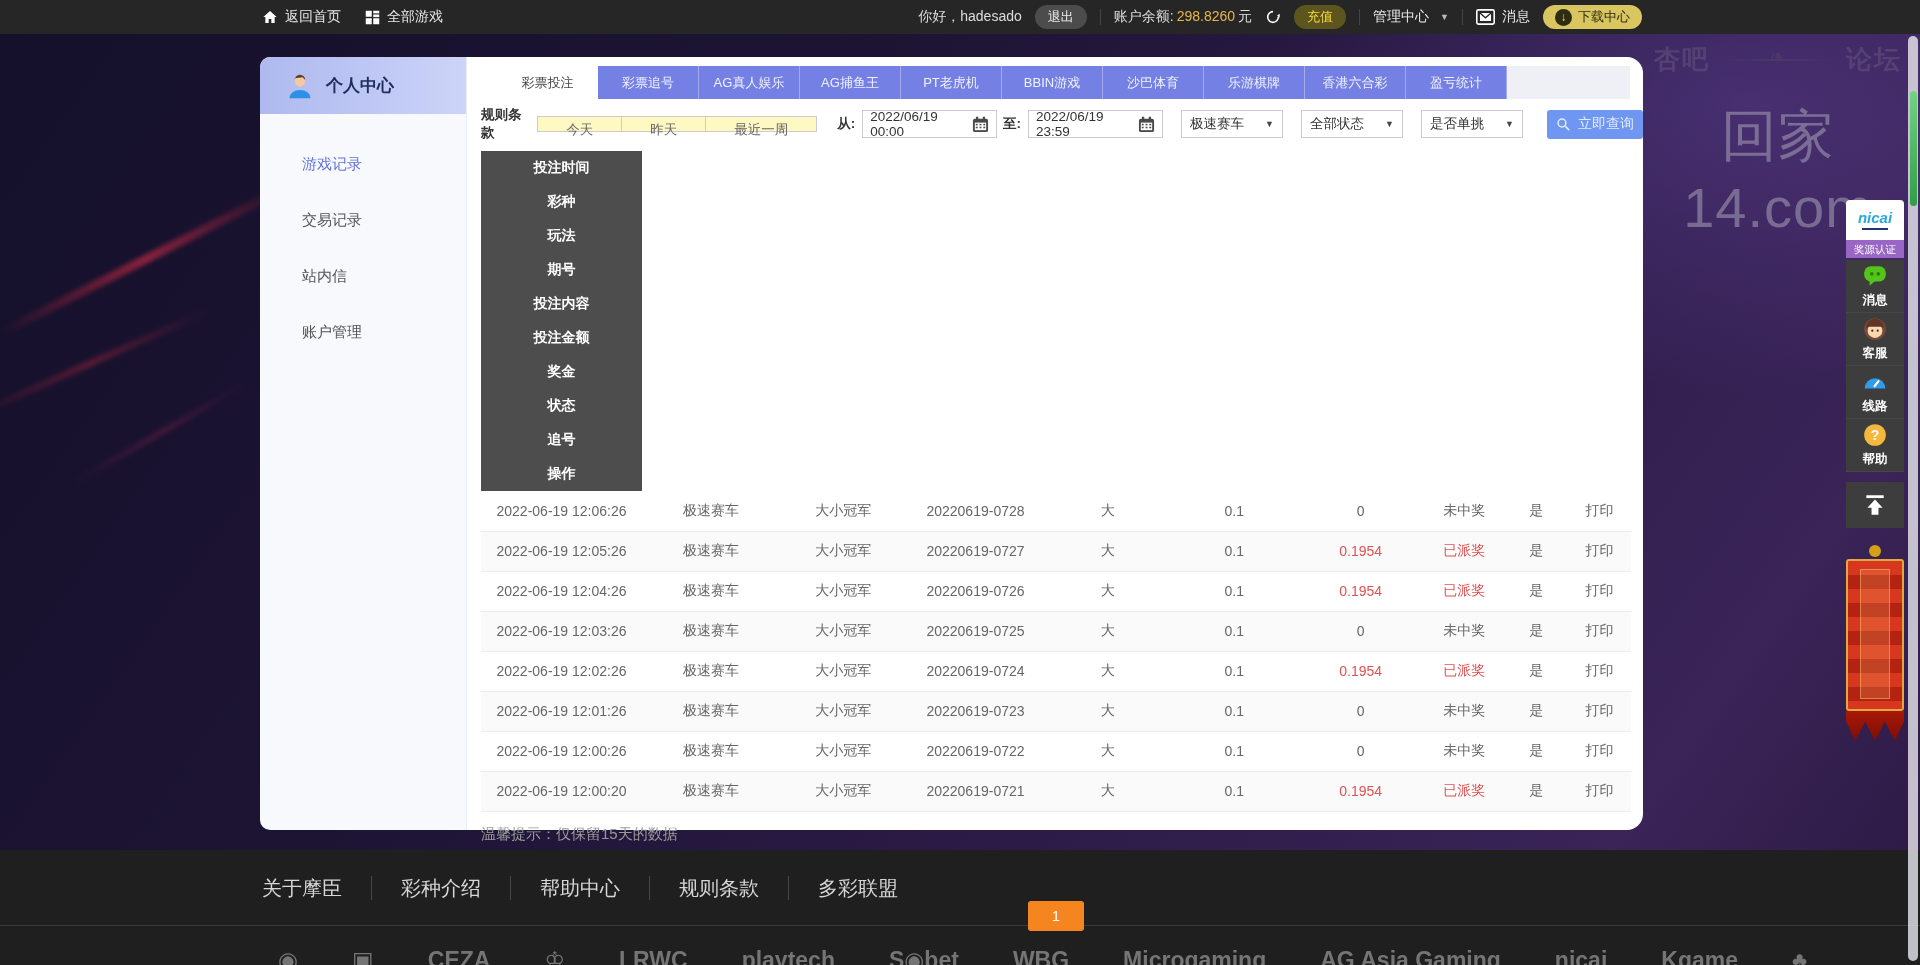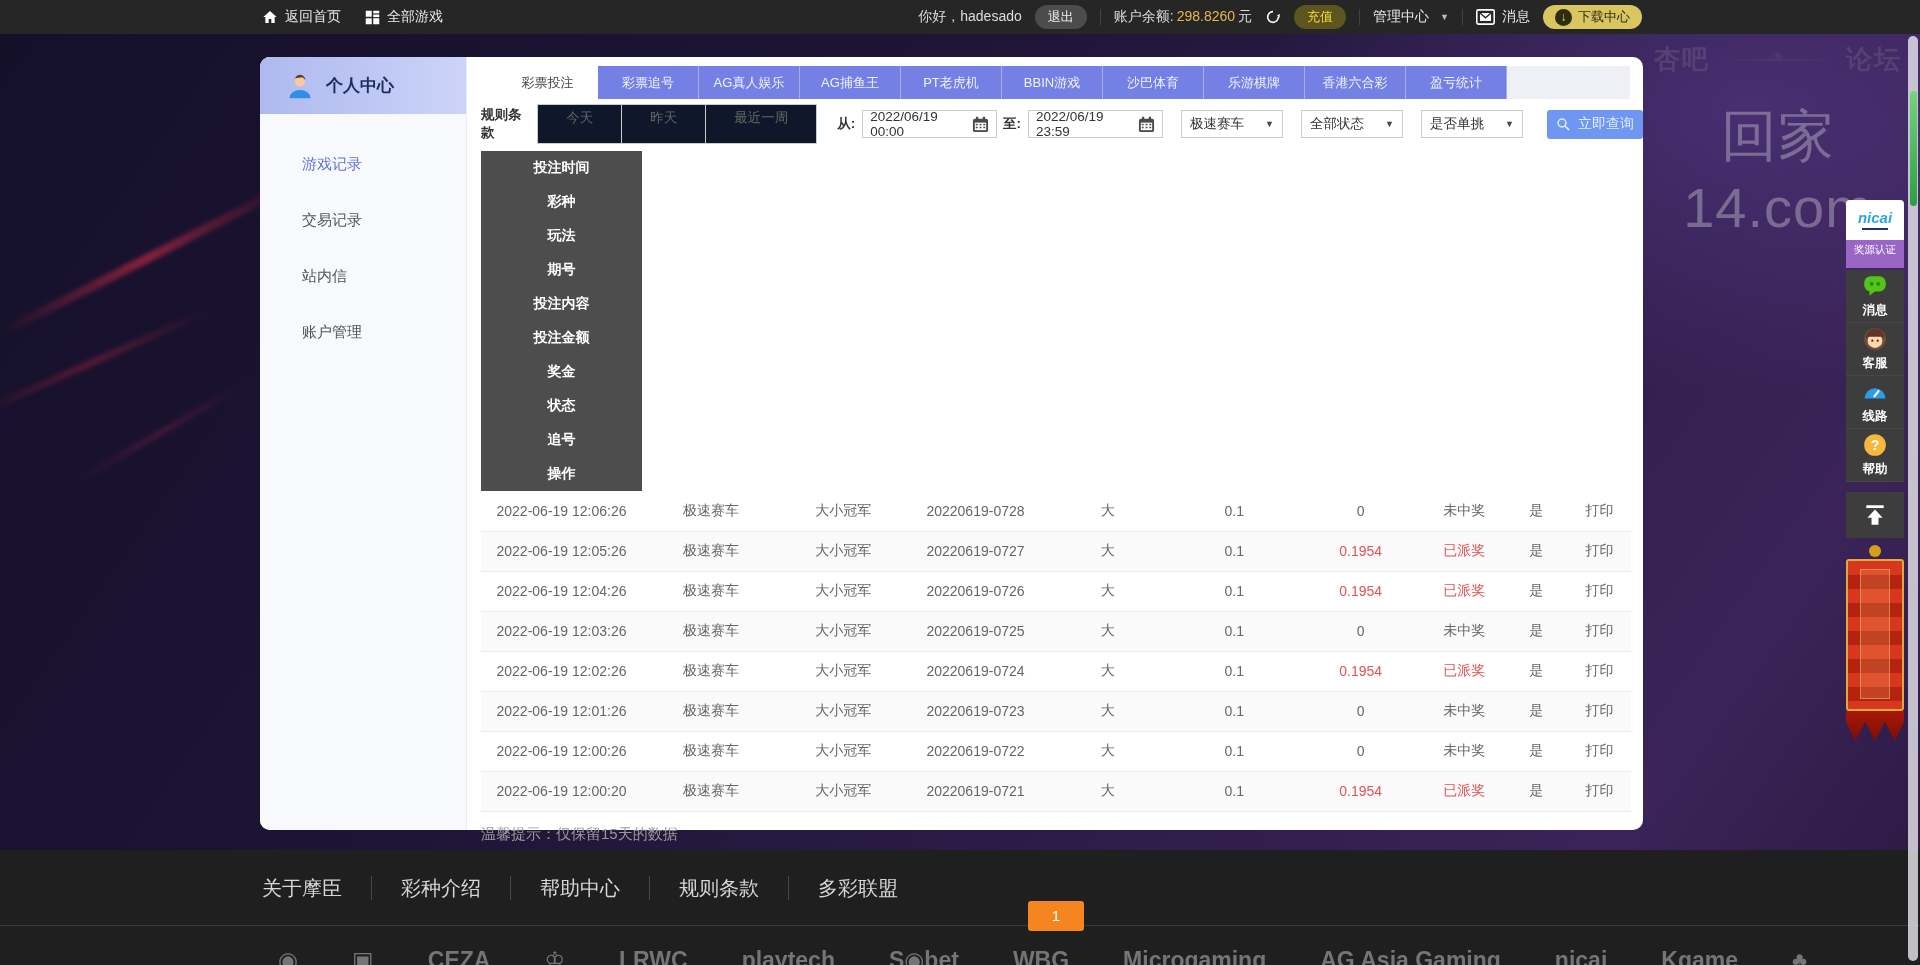--- a/index.html
+++ b/index.html
@@ -42,21 +42,21 @@
     font-size:26px; font-weight:bold; letter-spacing:2px; opacity:.85; }
   .wm-orn { flex:1; height:2px; margin:0 8px; position:relative;
     background:linear-gradient(90deg,transparent,#4e3b6a,transparent); }
   .wm-orn::after { content:"❧"; position:absolute; left:50%; top:-14px; transform:translateX(-50%);
     color:#4e3b6a; font-size:18px; }
   .wm-site { margin-top:22px; font-size:56px; font-weight:normal; color:rgba(168,162,182,.55);
     letter-spacing:1px; }
 
   
   .card { position:absolute; left:260px; top:57px; width:1383px; height:773px;
-    background:#fff; border-radius:10px; z-index:10; }
+    background:#fff; border-radius:16px; z-index:10; }
   .side { position:absolute; left:0; top:0; width:207px; height:100%;
     background:#f7f9fd; border-right:1px solid #e9edf6; border-radius:10px 0 0 10px; }
   .side-head { height:57px; background:linear-gradient(90deg,#aeb9ef,#ccd4f8);
     border-radius:10px 0 0 0; display:flex; align-items:center; gap:12px; padding-left:26px; }
   .side-title { font-size:17px; font-weight:bold; color:#1e2d60; }
   .side-menu { padding-top:22px; }
   .side-item { height:56px; line-height:56px; padding-left:42px; font-size:15px; color:#555; cursor:pointer; }
   .side-item.active { color:#6373d8; }
 
   .content { position:absolute; left:208px; top:0; right:0; bottom:0; }
@@ -65,21 +65,21 @@
   .tabstrip { margin:9px 13px 0 29px; height:33px; background:#eef0f5; display:flex; }
   .tab { width:101px; height:33px; display:flex; align-items:center; justify-content:center;
     font-size:13px; background:#7480e4; color:#f0f2ff; border-right:1px solid rgba(255,255,255,.35);
     cursor:pointer; white-space:nowrap; }
   .tab.active { background:#fff; color:#444; border-right:none; }
 
   
   .filters { margin:10px 0 0 13px; height:30px; display:flex; align-items:center; font-size:13.5px; color:#333; }
   .f-label { font-weight:bold; margin-right:10px; }
   .quick { display:flex; margin-right:14px; }
-  .qbtn { border:1px solid #ccc; background:#0f172a; color:#666; padding:0 28px; height:40px;
+  .qbtn { border:1px solid #ccc; background:#fef9c3; color:#666; padding:0 28px; height:16px;
     line-height:26px; margin-left:-1px; cursor:pointer; white-space:nowrap; }
   .dlabel { font-weight:600; margin:0 7px 0 6px; }
   .datebox { width:152px; height:28px; border:1px solid #ccc; background:#fff; display:flex;
     align-items:center; justify-content:space-between; padding:0 7px; color:#333; cursor:text; }
   .selbox { width:102px; height:28px; border:1px solid #ccc; background:#fff; display:flex;
     align-items:center; justify-content:space-between; padding:0 8px; margin-left:18px;
     color:#333; cursor:pointer; }
   .selbox .sarr { font-size:9px; color:#444; }
   .searchbtn { margin-left:24px; width:110px; height:29px; background:#6f96f0; border-radius:3px;
     color:#e4ecff; font-size:14px; display:flex; align-items:center; justify-content:center;
@@ -110,21 +110,21 @@
   .flogos { display:flex; align-items:flex-start; gap:54px; padding:9px 0 0 278px;
     height:40px; overflow:hidden; }
   .logo { color:#8b8b8b; font-size:23px; font-weight:bold; line-height:50px; white-space:nowrap; opacity:.8; }
 
   
   .widget { position:absolute; left:1846px; top:200px; width:58px; z-index:20; }
   .nicai { background:#fff; border-radius:4px 4px 0 0; height:40px; display:flex; flex-direction:column;
     align-items:center; justify-content:center; }
   .nicai-txt { color:#2aa8e0; font-weight:bold; font-style:italic; font-size:15px; line-height:15px; }
   .nicai-dot { width:26px; height:2px; background:#23346e; margin-top:3px; }
-  .cert { background:#9a66c5; color:#fff; font-size:10.5px; height:28px; line-height:18px; text-align:center; }
+  .cert { background:#9a66c5; color:#fff; font-size:10.5px; height:18px; line-height:18px; text-align:center; }
   .wlist { background:#3d3d3d; margin-top:2px; }
   .witem { height:53px; display:flex; flex-direction:column; align-items:center; justify-content:center;
     gap:3px; cursor:pointer; border-bottom:1px solid #474747; }
   .witem span { color:#fff; font-size:12.5px; font-weight:bold; }
   .topbtn { margin-top:10px; background:#3d3d3d; height:46px; display:flex; align-items:center;
     justify-content:center; cursor:pointer; }
 
   
   .banner { position:absolute; left:1846px; top:545px; width:58px; z-index:15; }
   .knot { width:12px; height:12px; border-radius:50%; background:#d4a017; margin:0 auto; }

